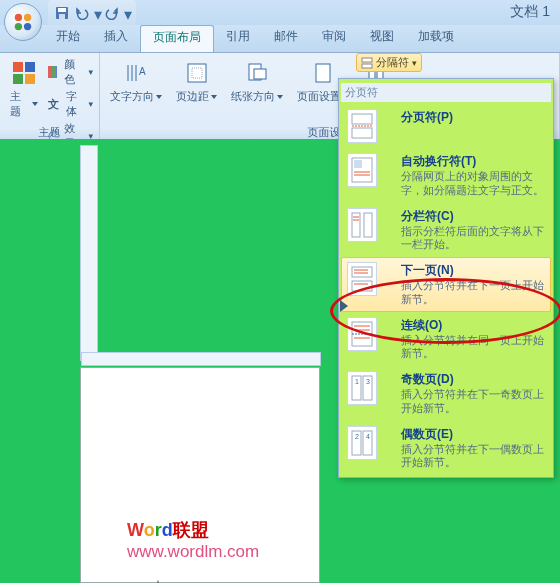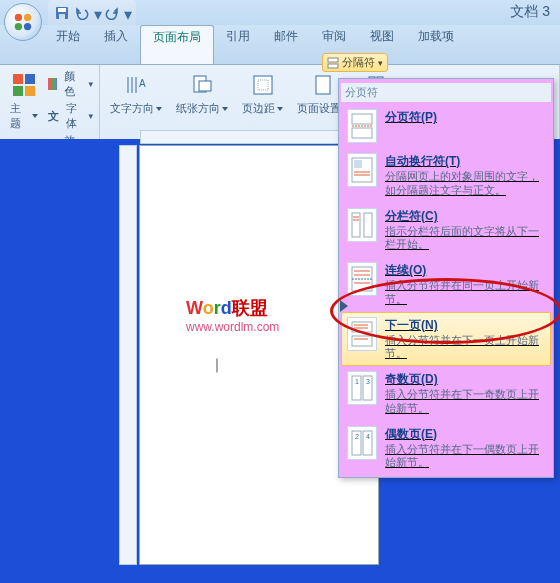--- a/index.html
+++ b/index.html
@@ -8,21 +8,21 @@
   
   .titlebar { height: 25px; background: linear-gradient(#cde2f7,#bfdbf3); display: flex; align-items: center; position: relative; }
   .office-btn { width: 38px; height: 38px; border-radius: 50%; background: radial-gradient(circle at 35% 35%, #fff, #d7e7f5 60%, #95b9db); border: 1px solid #7ba5cf; position: absolute; top: 3px; left: 4px; z-index: 5; display:flex;align-items:center;justify-content:center; }
   .office-btn svg { width: 22px; height:22px; }
   .qat { margin-left: 48px; display: flex; gap: 4px; align-items:center; height:100%; background:linear-gradient(#dbe9f8,#c8def3); border-radius:4px; padding:0 6px; }
   .qat-item { width:16px; height:16px; display:flex;align-items:center;justify-content:center; color:#3a6ea5; }
   .qat-sep { width:6px; height:16px; color:#3a6ea5; }
   .app-title { position:absolute; right:10px; top:3px; font-size:14px; color:#3b5d82; }
 
   
-  .tabs { height:40px; background: linear-gradient(#cfe3f6,#bdd9f1); display:flex; padding-left:44px; border-bottom:1px solid #8faed0; }
+  .tabs { height:28px; background: linear-gradient(#cfe3f6,#bdd9f1); display:flex; padding-left:44px; border-bottom:1px solid #8faed0; }
   .tab { padding:3px 12px 0 12px; font-size:12px; color:#3b5d82; cursor:pointer; }
   .tab.active { background:#f3f8fe; border:1px solid #8faed0; border-bottom:none; border-radius:3px 3px 0 0; color:#0f766e; }
 
   
   .ribbon { height:90px; background:linear-gradient(#e9f2fb,#dfecf9 85%,#c9ddf1); display:flex; border-bottom:1px solid #8faed0; }
   .group { border-right:1px solid #b8cee6; padding:4px 6px 0 6px; display:flex; flex-direction:column; position:relative; }
   .group-label { position:absolute; bottom:2px; left:0; right:0; text-align:center; font-size:11px; color:#3b5d82; }
   .group-body { display:flex; gap:6px; flex:1; }
   .theme-opts { display:flex; flex-direction:column; gap:2px; font-size:11px; color:#3b5d82; }
   .theme-opt { display:flex; gap:7px; align-items:center; }
@@ -30,37 +30,37 @@
 
   .big-btn { display:flex; flex-direction:column; align-items:center; gap:2px; padding:2px 4px; cursor:pointer; }
   .big-btn .icn { width:28px; height:28px; display:flex;align-items:center;justify-content:center; }
   .big-btn .lbl { font-size:11px; color:#3b5d82; display:flex; align-items:center; gap:2px; }
   .dd-arr { width:0;height:0;border-left:3px solid transparent;border-right:3px solid transparent;border-top:4px solid #3b5d82; }
 
   .breaks-btn { position:absolute; top:4px; right:0; background:linear-gradient(#fff0c0,#ffe38a); border:1px solid #eeb44f; border-radius:3px; padding:1px 4px; font-size:11px; color:#4a4a2a; display:flex; align-items:center; gap:3px; z-index:20; }
   .breaks-ico { width:12px;height:12px; }
 
   
-  .workspace { position:absolute; top:139px; left:0; right:0; bottom:0; background:#1d4ed8; display:flex; justify-content:flex-start; padding-left:119px; }
+  .workspace { position:absolute; top:139px; left:0; right:0; bottom:0; background:#22c55e; display:flex; justify-content:flex-start; padding-left:80px;flex-direction:column; }
   .page { width:240px; height:420px; background:#fff; border:1px solid #9aa; margin-top:6px; position:relative; }
   .ruler-v { width:18px; height:420px; background:#eef4fb; border:1px solid #b8cee6; margin-top:6px; margin-right:2px; }
   .ruler-h { position:absolute; top:-16px; left:0; width:240px; height:14px; background:#eef4fb; border:1px solid #b8cee6; }
   .watermark { position:absolute; top:150px; left:46px; font-size:18px; font-weight:bold; }
   .wm-w { color:#e03030; }
   .wm-o { color:#f0a020; }
   .wm-r { color:#20a020; }
   .wm-d { color:#2050d0; }
   .wm-cn { color:#c00; }
-  .wm-url { position:absolute; top:174px; left:46px; font-size:12px; color:#e05080;text-align:center; }
+  .wm-url { position:absolute; top:174px; left:46px; font-size:17px; color:#e05080;text-align:center; }
   .cursor-area { position:absolute; top:210px; left:70px; font-size:14px; color:#333; }
 
   
-  .dropdown { position:absolute; top:78px; left:338px; width:216px; background:#f0abfc; border:1px solid #8faed0; box-shadow:2px 2px 6px rgba(0,0,0,.25); z-index:50; padding:2px; }
+  .dropdown { position:absolute; top:78px; left:338px; width:216px; background:#bef264; border:1px solid #8faed0; box-shadow:2px 2px 6px rgba(0,0,0,.25); z-index:50; padding:2px; }
   .dd-head { font-size:11px; color:#6a87a8; background:#e7eff8; padding:2px 4px; margin:2px 0; }
-  .dd-item { display:flex; gap:8px; padding:5px 6px; cursor:pointer; border-radius:2px;text-decoration:underline; }
+  .dd-item { display:flex; gap:24px; padding:5px 6px; cursor:pointer; border-radius:2px; }
   .dd-item.hl { background:linear-gradient(#fff6d8,#ffe9a7); border:1px solid #f0c04a; padding:4px 5px; }
   .dd-ico { width:30px; height:34px; flex-shrink:0; background:#fff; border:1px solid #c7d6e8; display:flex;align-items:center;justify-content:center; }
   .dd-ico svg { width:24px; height:28px; }
   .dd-txt { flex:1; }
   .dd-title { font-size:12px; color:#15428b; font-weight:bold; }
   .dd-desc { font-size:11px; color:#556b85; line-height:1.25; }
 
   
   .ellipse { position:absolute; top:278px; left:330px; width:232px; height:66px; border:3px solid #d01010; border-radius:50%; z-index:60; pointer-events:none; }
   .arrow-tri { position:absolute; left:340px; top:300px; width:0;height:0; border-top:6px solid transparent; border-bottom:6px solid transparent; border-left:8px solid #3b5d82; z-index:55; }
@@ -91,21 +91,21 @@
         </svg>
       </span>
     <span class="qat-sep">▾</span>
     <span class="qat-item">
         <svg width="14" height="14" viewBox="0 0 14 14">
           <path d="M4 4 A5 5 0 1 0 10 5 L12 3 L12 7 L8 7" fill="none" stroke="#3a6ea5" stroke-width="1.5"></path>
         </svg>
       </span>
     <span class="qat-sep">▾</span>
   </div>
-  <div class="app-title">文档 3</div>
+  <div class="app-title">文档 1</div>
 </div>
 
 <div class="tabs">
   <div class="tab">开始</div>
   <div class="tab">插入</div>
   <div class="tab active">页面布局</div>
   <div class="tab">引用</div>
   <div class="tab">邮件</div>
   <div class="tab">审阅</div>
   <div class="tab">视图</div>
@@ -168,44 +168,44 @@
             </svg>
           </div>
           <div class="lbl">
             <span>文字方向</span>
             <span class="dd-arr"></span>
           </div>
         </div>
         <div class="big-btn">
           <div class="icn">
             <svg width="24" height="24">
+              <rect x="3" y="3" width="18" height="18" fill="#fff" stroke="#3a6ea5"></rect>
+              <rect x="7" y="7" width="10" height="10" fill="none" stroke="#9ab" stroke-dasharray="1 1"></rect>
+            </svg>
+          </div>
+          <div class="lbl">
+            <span>页边距</span>
+            <span class="dd-arr"></span>
+          </div>
+        </div>
+        <div class="big-btn">
+          <div class="icn">
+            <svg width="24" height="24">
               <rect x="4" y="3" width="12" height="16" fill="#fff" stroke="#3a6ea5"></rect>
               <rect x="9" y="8" width="12" height="10" fill="#fff" stroke="#3a6ea5"></rect>
             </svg>
           </div>
           <div class="lbl">
             <span>纸张方向</span>
             <span class="dd-arr"></span>
           </div>
         </div>
         <div class="big-btn">
           <div class="icn">
             <svg width="24" height="24">
-              <rect x="3" y="3" width="18" height="18" fill="#fff" stroke="#3a6ea5"></rect>
-              <rect x="7" y="7" width="10" height="10" fill="none" stroke="#9ab" stroke-dasharray="1 1"></rect>
-            </svg>
-          </div>
-          <div class="lbl">
-            <span>页边距</span>
-            <span class="dd-arr"></span>
-          </div>
-        </div>
-        <div class="big-btn">
-          <div class="icn">
-            <svg width="24" height="24">
               <rect x="5" y="3" width="14" height="18" fill="#fff" stroke="#3a6ea5"></rect>
             </svg>
           </div>
           <div class="lbl">
             <span>页面设置</span>
             <span class="dd-arr"></span>
           </div>
         </div>
         <div class="big-btn">
           <div class="icn">
@@ -216,21 +216,21 @@
           </div>
           <div class="lbl">
             <span>分栏</span>
             <span class="dd-arr"></span>
           </div>
         </div>
       </div>
     <div class="group-label">页面设置</div>
   </div>
 
-  <div class="breaks-btn" style="left:322px;right:auto;top:53px">
+  <div class="breaks-btn" style="left:356px;right:auto;top:53px">
     <svg class="breaks-ico" viewBox="0 0 12 12">
         <rect x="1" y="1" width="10" height="4" fill="#fff" stroke="#888"></rect>
         <rect x="1" y="7" width="10" height="4" fill="#fff" stroke="#888"></rect>
       </svg>
     <span>分隔符</span>
     <span style="font-size:9px">▾</span>
   </div>
 </div>
 
 <div class="workspace">
@@ -283,50 +283,50 @@
             <line x1="3" y1="9" x2="9" y2="9" stroke="#e85c3c"></line>
           </svg>
         </div>
         <div class="dd-txt">
           <div class="dd-title">分栏符(C)</div>
           <div class="dd-desc">指示分栏符后面的文字将从下一栏开始。</div>
         </div>
       </div>
     </div>
   <div id="dd-sec2">
+      <div class="dd-item hl">
+        <div class="dd-ico">
+          <svg viewBox="0 0 24 28">
+            <rect x="2" y="2" width="20" height="10" fill="#fff" stroke="#9ab"></rect>
+            <rect x="2" y="16" width="20" height="10" fill="#fff" stroke="#9ab"></rect>
+            <line x1="4" y1="5" x2="18" y2="5" stroke="#e85c3c"></line>
+            <line x1="4" y1="8" x2="18" y2="8" stroke="#e85c3c"></line>
+            <line x1="4" y1="19" x2="18" y2="19" stroke="#e85c3c"></line>
+          </svg>
+        </div>
+        <div class="dd-txt">
+          <div class="dd-title">下一页(N)</div>
+          <div class="dd-desc">插入分节符并在下一页上开始新节。</div>
+        </div>
+      </div>
       <div class="dd-item">
         <div class="dd-ico">
           <svg viewBox="0 0 24 28">
             <rect x="2" y="2" width="20" height="24" fill="#fff" stroke="#9ab"></rect>
             <line x1="4" y1="6" x2="20" y2="6" stroke="#e85c3c"></line>
             <line x1="4" y1="10" x2="20" y2="10" stroke="#e85c3c"></line>
             <line x1="2" y1="14" x2="22" y2="14" stroke="#3a6ea5" stroke-dasharray="2 1"></line>
             <line x1="4" y1="18" x2="20" y2="18" stroke="#e85c3c"></line>
           </svg>
         </div>
         <div class="dd-txt">
           <div class="dd-title">连续(O)</div>
           <div class="dd-desc">插入分节符并在同一页上开始新节。</div>
         </div>
       </div>
-      <div class="dd-item hl">
-        <div class="dd-ico">
-          <svg viewBox="0 0 24 28">
-            <rect x="2" y="2" width="20" height="10" fill="#fff" stroke="#9ab"></rect>
-            <rect x="2" y="16" width="20" height="10" fill="#fff" stroke="#9ab"></rect>
-            <line x1="4" y1="5" x2="18" y2="5" stroke="#e85c3c"></line>
-            <line x1="4" y1="8" x2="18" y2="8" stroke="#e85c3c"></line>
-            <line x1="4" y1="19" x2="18" y2="19" stroke="#e85c3c"></line>
-          </svg>
-        </div>
-        <div class="dd-txt">
-          <div class="dd-title">下一页(N)</div>
-          <div class="dd-desc">插入分节符并在下一页上开始新节。</div>
-        </div>
-      </div>
       <div class="dd-item">
         <div class="dd-ico">
           <svg viewBox="0 0 24 28">
             <rect x="2" y="2" width="9" height="24" fill="#fff" stroke="#9ab"></rect>
             <rect x="13" y="2" width="9" height="24" fill="#fff" stroke="#9ab"></rect>
             <text x="5" y="10" font-size="7" fill="#3a6ea5">1</text>
             <text x="16" y="10" font-size="7" fill="#3a6ea5">3</text>
           </svg>
         </div>
         <div class="dd-txt">

